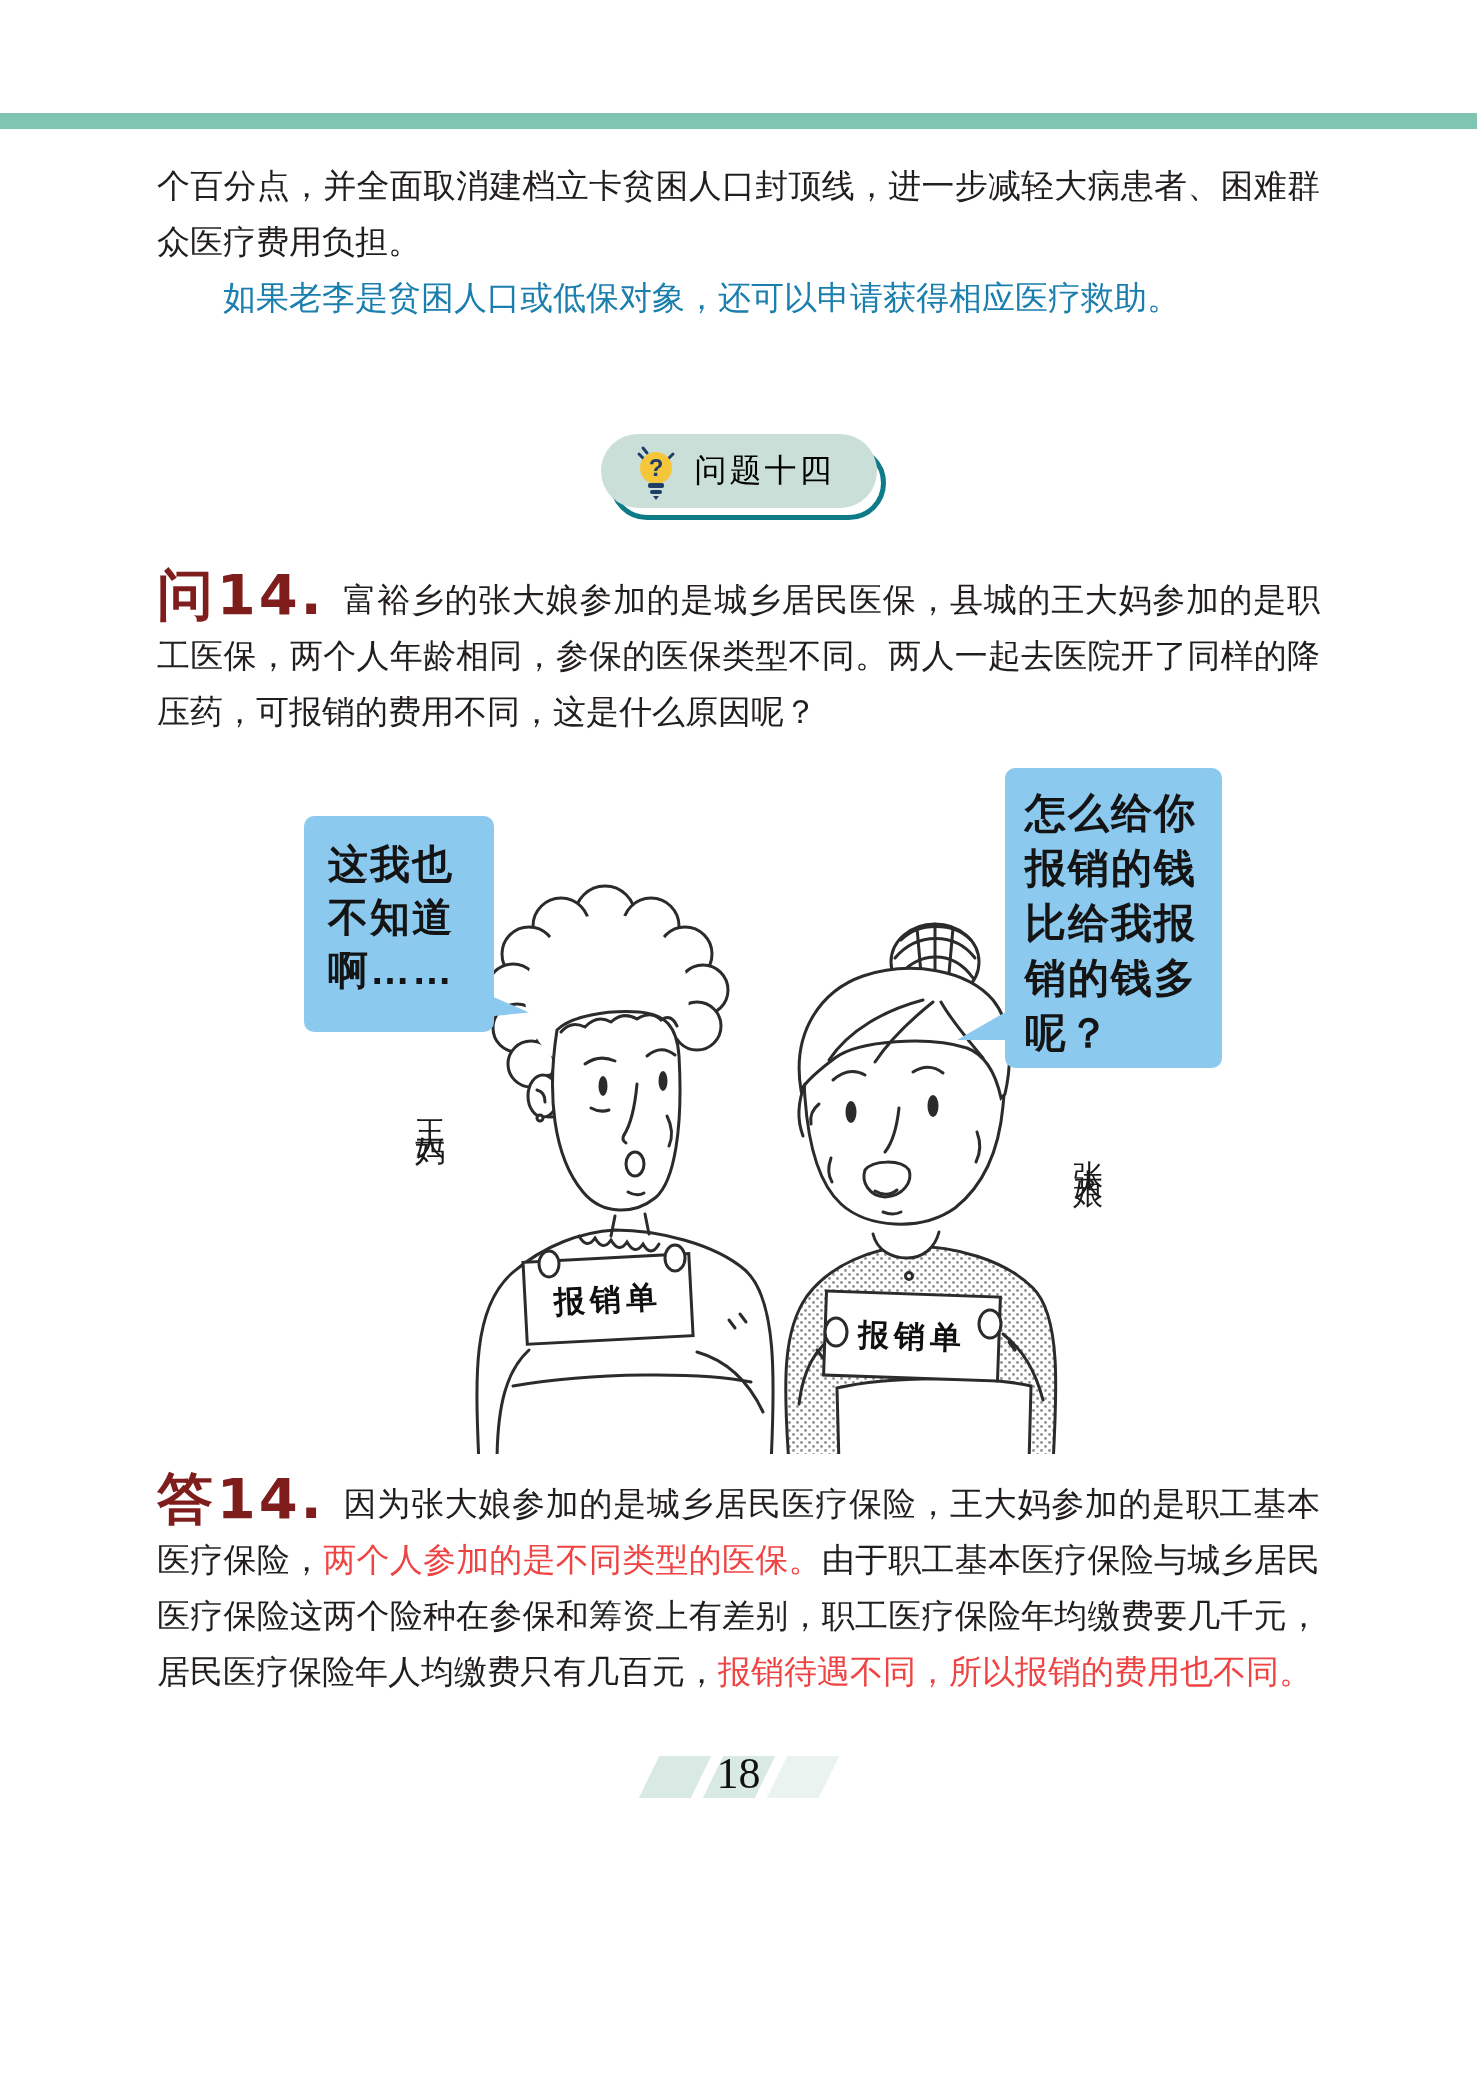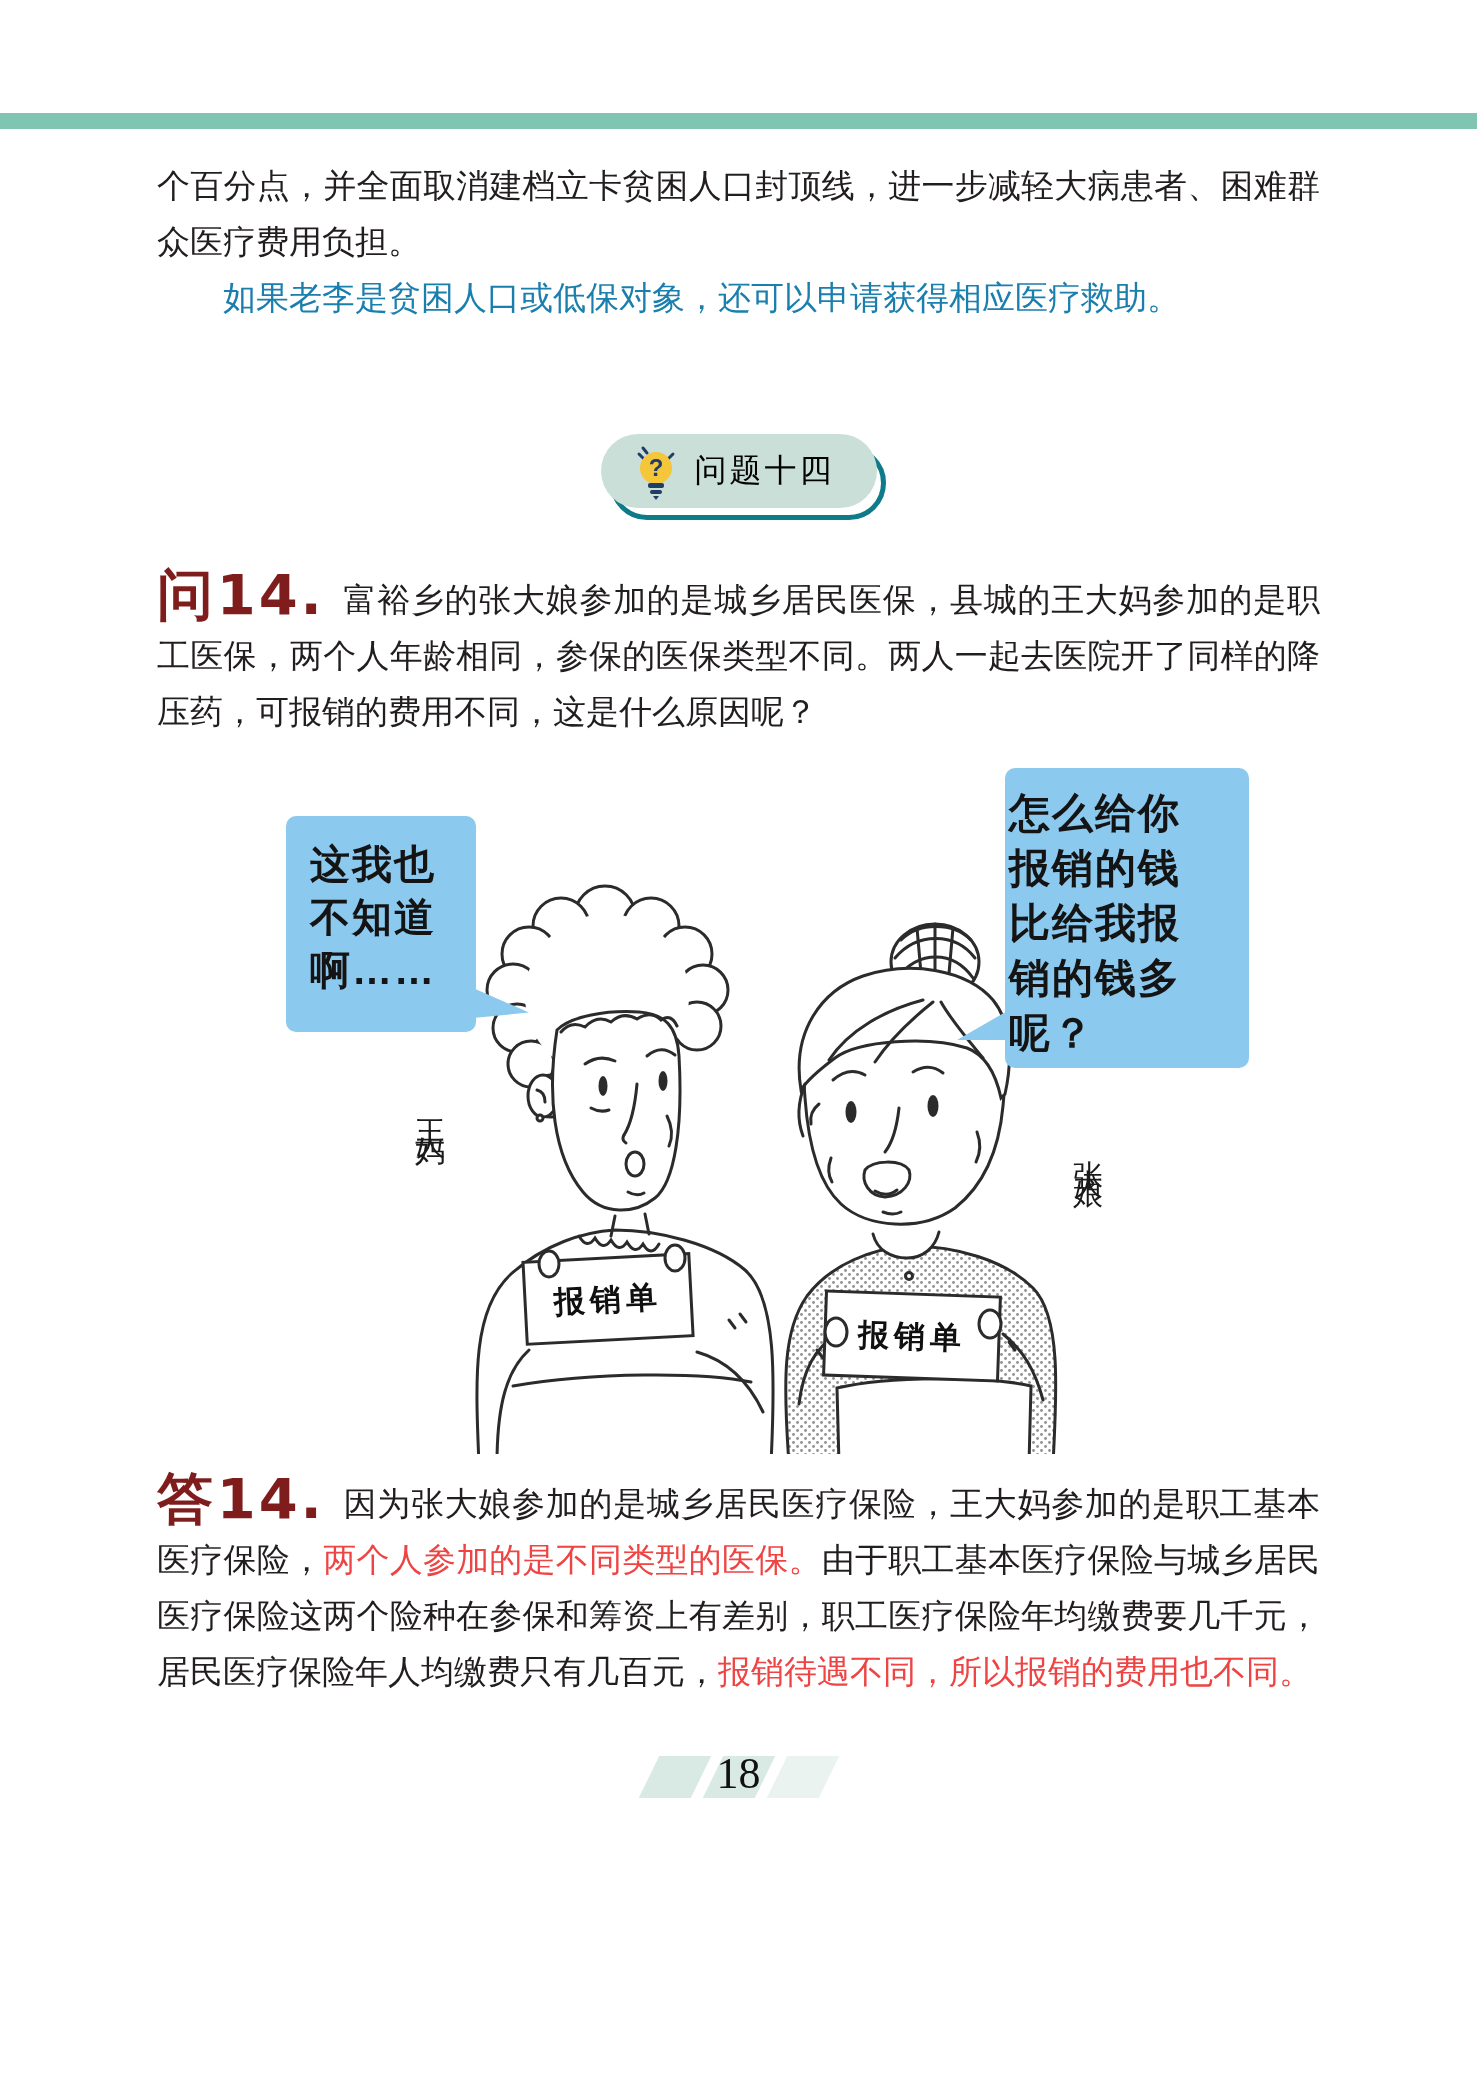--- a/index.html
+++ b/index.html
@@ -25,22 +25,22 @@
   
   .qa { margin-top:56px; font-size:33px; line-height:56px; text-align:justify; }
   .qa-label { font-size:56px; font-weight:700; color:#7f1d1d; margin-right:18px; letter-spacing:3px; position:relative; top:3px; font-family:"DejaVu Sans",sans-serif; }
   .answer { margin-top:14px; }
   .seg-em { color:#ef4444; }
 
   
   .illustration { position:relative; width:960px; height:690px; margin:24px 0 0 126px; }
   .illustration > svg { position:absolute; left:0; top:0; }
   .bubble { position:absolute; background:#8cc9ee; border-radius:10px; color:#141414; font-weight:700; white-space:pre-line; box-sizing:border-box; }
-  .bubble-left { left:3px; top:52px; width:190px; height:216px; font-size:40px; line-height:53px; padding:22px 0 0 24px; letter-spacing:2px; }
-  .bubble-right { left:722px; top:4px; width:244px; height:300px; font-size:41px; line-height:55px; padding:18px 0 0 4px; letter-spacing:2px; }
+  .bubble-left { left:21px; top:52px; width:190px; height:216px; font-size:40px; line-height:53px; padding:22px 0 0 24px; letter-spacing:2px; }
+  .bubble-right { left:722px; top:4px; width:217px; height:300px; font-size:41px; line-height:55px; padding:18px 0 0 20px; letter-spacing:2px; }
   .tail { position:absolute; background:#8cc9ee; }
   .tail-left { left:190px; top:224px; width:56px; height:30px; clip-path:polygon(0 0,100% 82%,0 100%); }
   .tail-right { left:674px; top:246px; width:52px; height:30px; clip-path:polygon(100% 0,0 100%,100% 100%); }
   .v-label { position:absolute; writing-mode:vertical-rl; text-orientation:upright; font-size:30px; letter-spacing:9px; color:#1a1a1a; }
   .v-label-left { left:126px; top:332px; }
   .v-label-right { left:784px; top:372px; }
   .sign-text { position:absolute; text-align:center; font-size:31px; font-weight:700; letter-spacing:5px; color:#101010; }
   .sign-text-left { left:242px; top:515px; width:166px; transform:rotate(-3deg); }
   .sign-text-right { left:542px; top:552px; width:174px; transform:rotate(2deg); }
 

